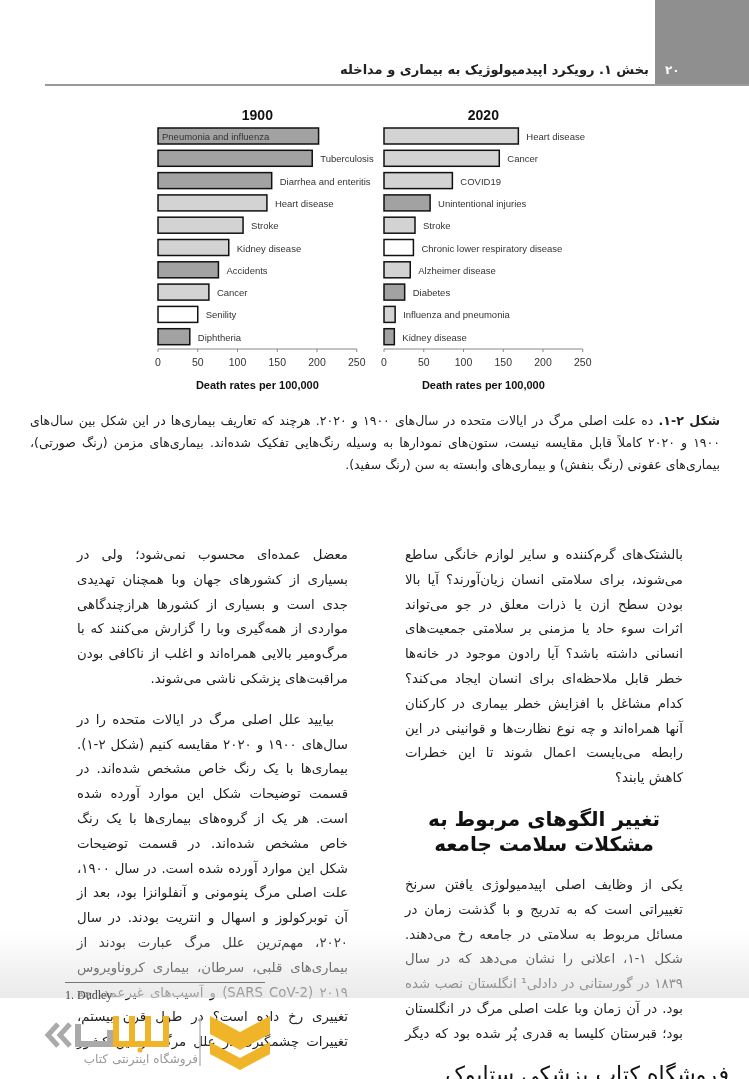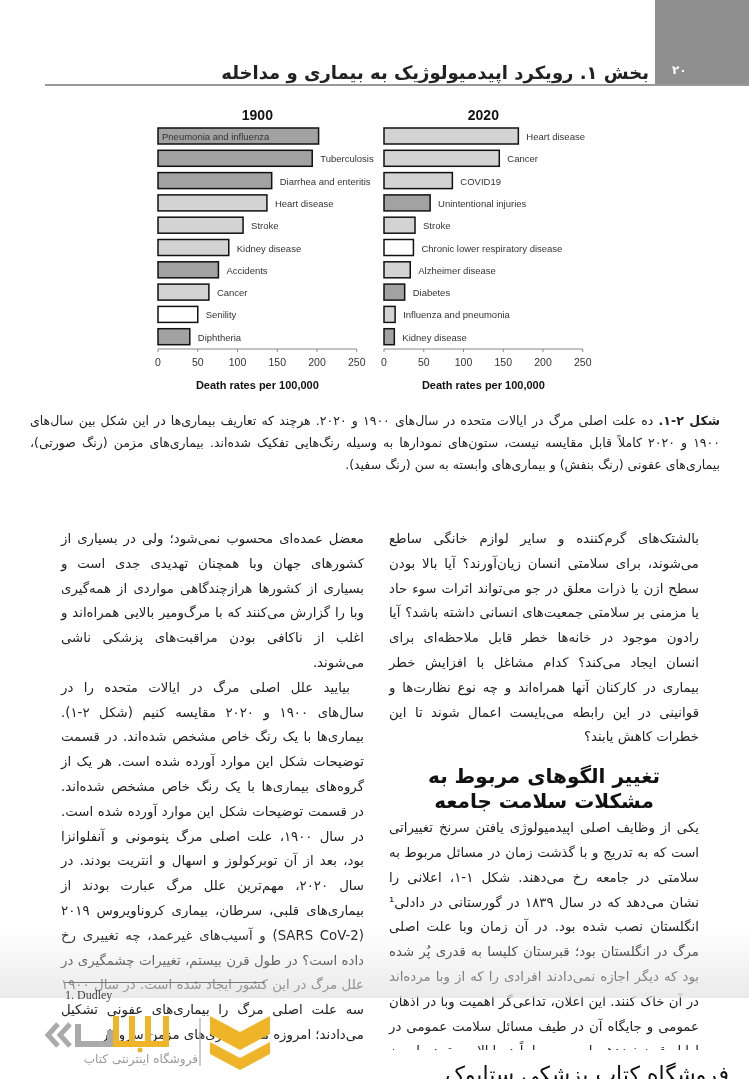--- a/index.html
+++ b/index.html
@@ -7,42 +7,41 @@
     width: 749px; height: 1079px; position: relative; overflow: hidden;
     background: #ffffff; font-family: "DejaVu Sans", sans-serif; color: #1e1e1e;
   }
   .page-tab {
     position: absolute; left: 655px; top: 0; width: 94px; height: 84px;
     background: #8f8f8f;
   }
   .page-num {
     position: absolute; left: 665px; top: 63px; color: #fff; font-size: 12px;
     font-weight: bold;
-    margin-left: 7px;
   }
   .running-head {
-    position: absolute; right: 100px; top: 62px; font-size: 18px; font-weight: bold;
+    position: absolute; right: 100px; top: 62px; font-size: 13px; font-weight: bold;
     direction: rtl; color: #222;
   }
   .head-rule {
     position: absolute; left: 45px; top: 84px; width: 704px; height: 2px; background: #999;
   }
   #chart-svg { position: absolute; left: 0; top: 100px; }
   .caption {
     position: absolute; left: 30px; top: 410px; width: 690px; direction: rtl;
     text-align: justify; font-size: 12.5px; line-height: 22px; color: #222;
   }
   .caption b { font-weight: bold; margin-top: 36px; }
   .col {
     position: absolute; direction: rtl; text-align: justify; font-size: 13.3px;
     line-height: 24.8px; color: #222;
   }
   .col-right { left: 389px; top: 527px; width: 310px; }
   .col-left { left: 61px; top: 527px; width: 303px; }
-  .col p { margin: 0; }
+  .col p { margin: 16px; }
   .indent { text-indent: 14px; }
   .section-heading {
     font-size: 20px; font-weight: bold; line-height: 25px; margin: 14px 0 2px 0;
     text-align: center; color: #111;
   }
   .footnote-rule {
     position: absolute; left: 65px; top: 982px; width: 200px; height: 1px; background: #777;
   }
   .footnote {
     position: absolute; left: 65px; top: 988px; font-size: 12px; color: #444;

